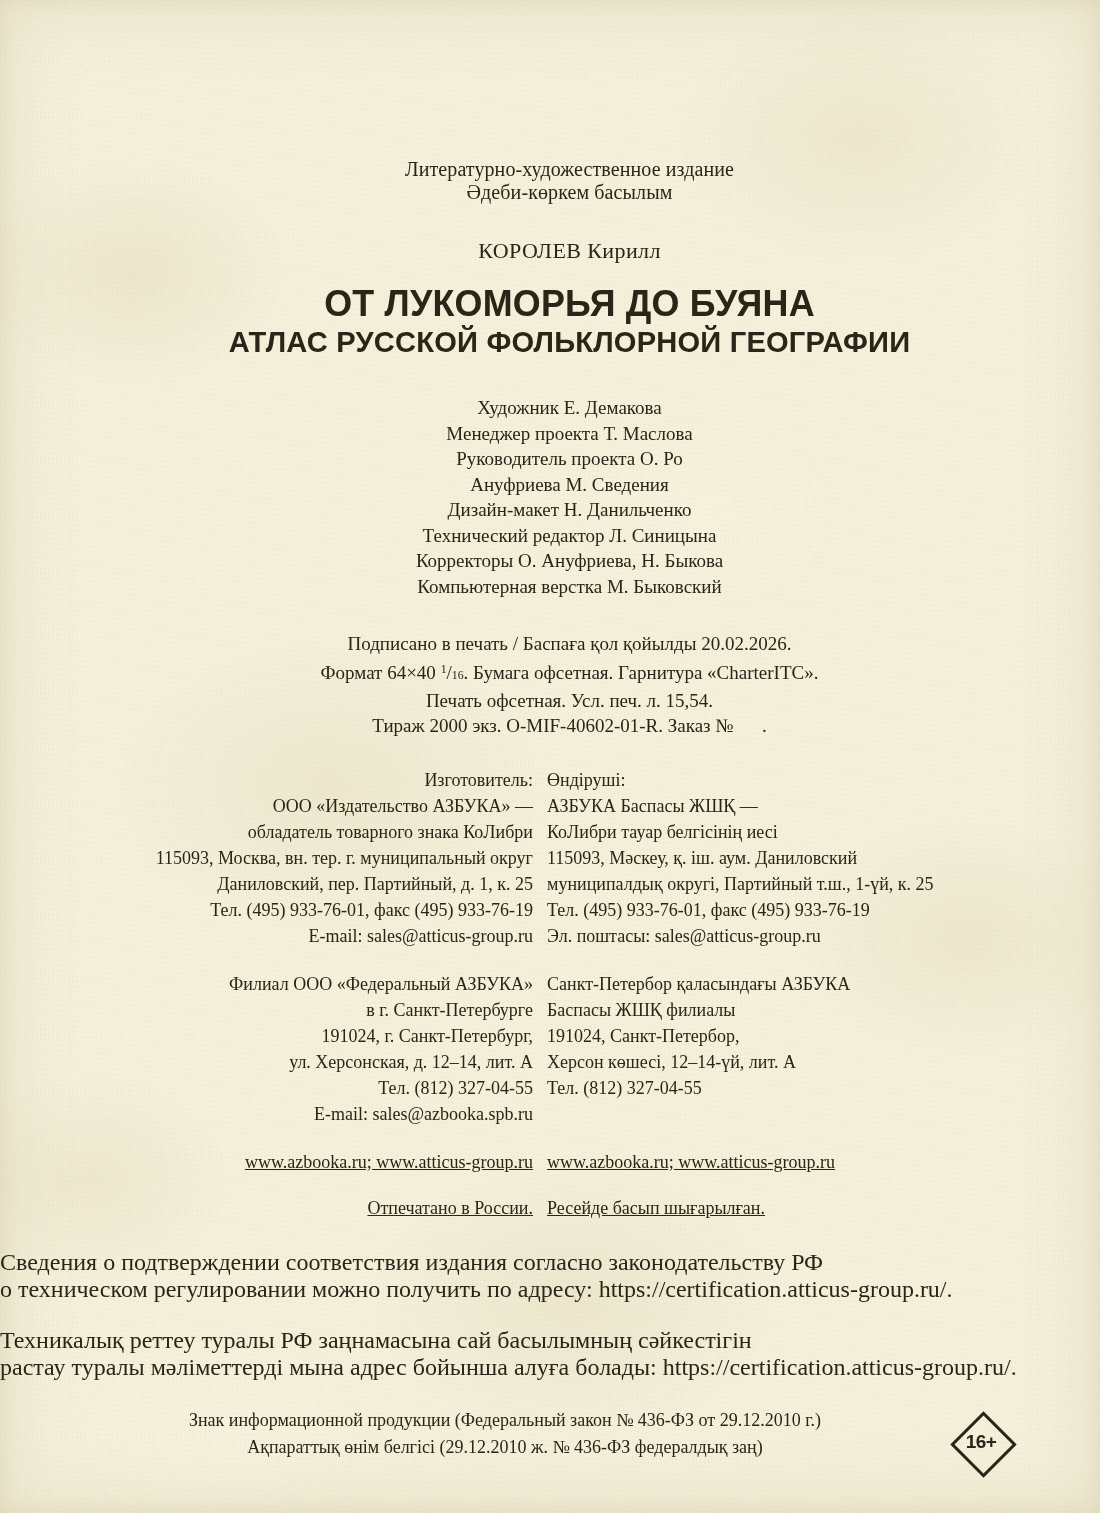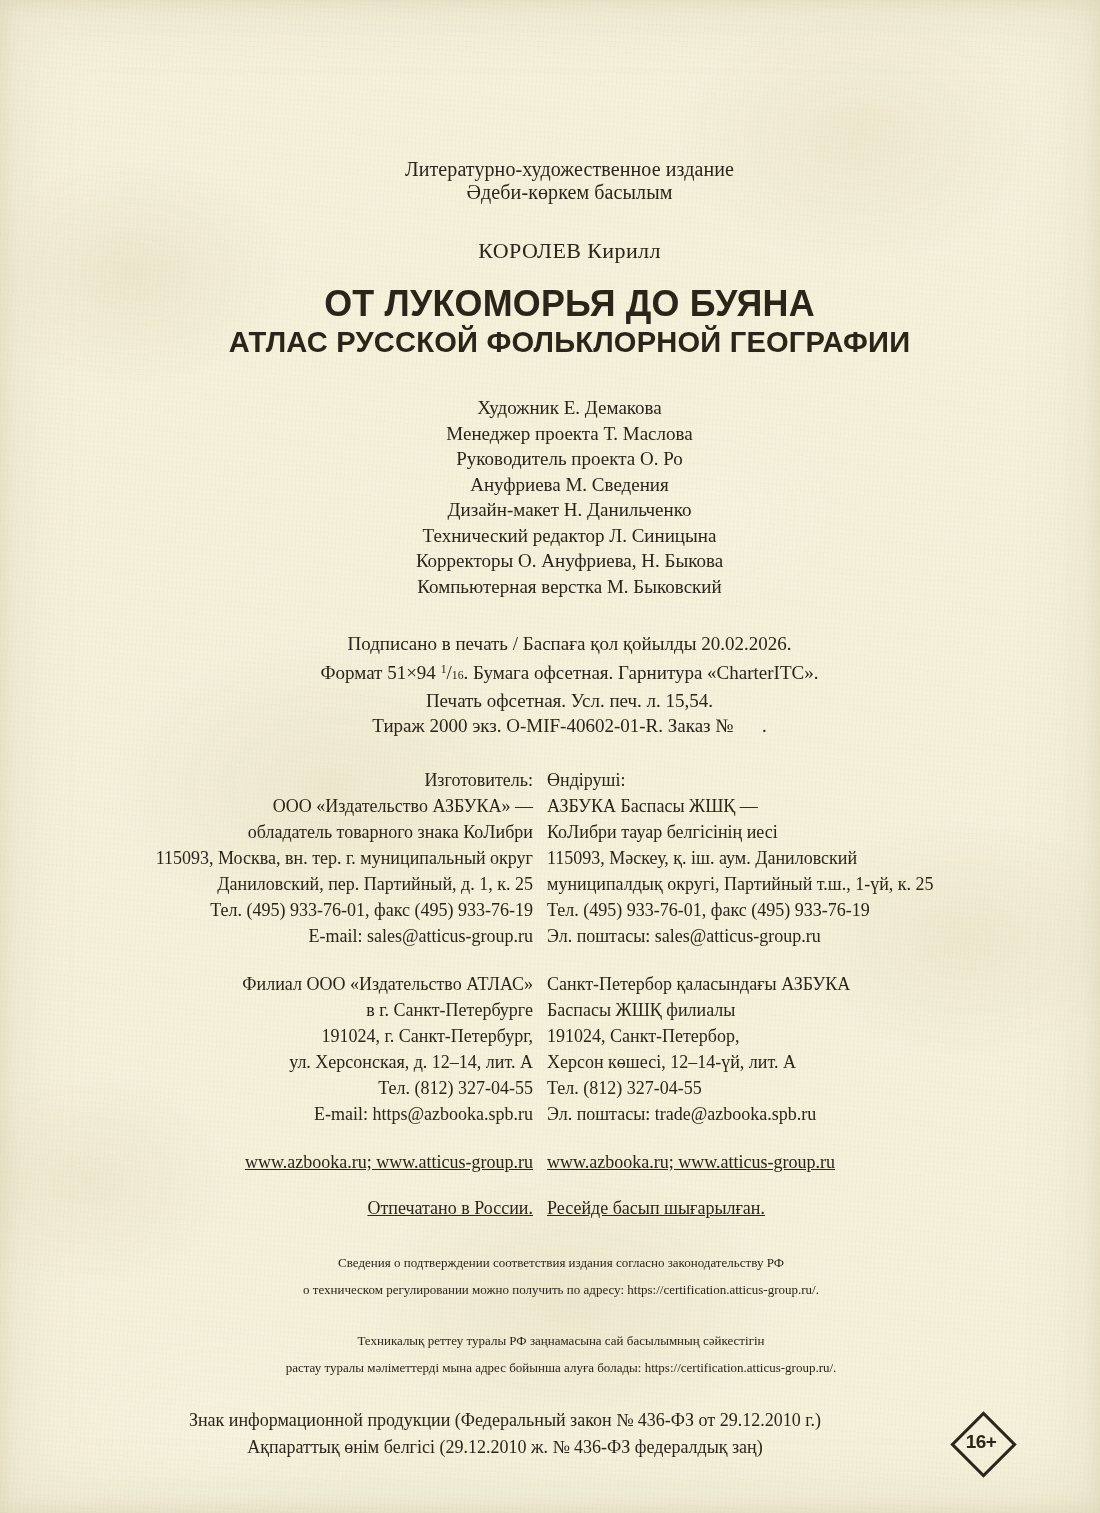--- a/index.html
+++ b/index.html
@@ -130,24 +130,23 @@
     text-decoration: underline;
   }
   .web-row .col-ru, .printed-row .col-ru {
     width: 378px; text-align: right; padding-right: 14px;
   }
   .web-row .col-kk, .printed-row .col-kk {
     width: 398px; text-align: left;
   }
 
   .legal {
-    font-size: 13px;
+    font-size: 24px;
     line-height: 27px;
-    text-align: center;
-    margin-left: 22px;
+    text-align: left;
   }
 
   
   .rating-row {
     position: relative;
     width: 1100px;
   }
   .rating-text {
     font-size: 18px;
     line-height: 27px;
@@ -235,21 +234,21 @@
       <span>О. Ануфриева, Н. Быкова</span>
     </div>
     <div class="credit-line">
       <span class="credit-role">Компьютерная верстка</span>
       <span>М. Быковский</span>
     </div>
   </div>
 
   <div class="block" style="padding-top:32px;">
     <div class="print-line">Подписано в печать / Баспаға қол қойылды 20.02.2026.</div>
-    <div class="print-line"><span>Формат 51×94 </span><sup class="num">1</sup>/<sub class="den">16</sub><span>. Бумага офсетная. Гарнитура «CharterITC».</span></div>
+    <div class="print-line"><span>Формат 64×40 </span><sup class="num">1</sup>/<sub class="den">16</sub><span>. Бумага офсетная. Гарнитура «CharterITC».</span></div>
     <div class="print-line">Печать офсетная. Усл. печ. л. 15,54.</div>
     <div class="print-line"><span>Тираж 2000 экз. O-MIF-40602-01-R. Заказ №</span><span>&nbsp;&nbsp;&nbsp;&nbsp;&nbsp;&nbsp;.</span></div>
   </div>
 
   <div class="imprint" style="margin-top:28px;">
     <div class="col-ru">
       <div class="ln">Изготовитель:</div>
       <div class="ln">ООО «Издательство АЗБУКА» —</div>
       <div class="ln">обладатель товарного знака КоЛибри</div>
       <div class="ln">115093, Москва, вн. тер. г. муниципальный округ</div>
@@ -263,34 +262,33 @@
       <div class="ln">КоЛибри тауар белгісінің иесі</div>
       <div class="ln">115093, Мәскеу, қ. іш. аум. Даниловский</div>
       <div class="ln">муниципалдық округі, Партийный т.ш., 1-үй, к. 25</div>
       <div class="ln">Тел. (495) 933-76-01, факс (495) 933-76-19</div>
       <div class="ln">Эл. поштасы: sales@atticus-group.ru</div>
     </div>
   </div>
 
   <div class="imprint" style="margin-top:22px;">
     <div class="col-ru">
-      <div class="ln">Филиал ООО «Издательство АТЛАС»</div>
+      <div class="ln">Филиал ООО «Федеральный АЗБУКА»</div>
       <div class="ln">в г. Санкт-Петербурге</div>
       <div class="ln">191024, г. Санкт-Петербург,</div>
       <div class="ln">ул. Херсонская, д. 12–14, лит. А</div>
       <div class="ln">Тел. (812) 327-04-55</div>
-      <div class="ln">E-mail: https@azbooka.spb.ru</div>
+      <div class="ln">E-mail: sales@azbooka.spb.ru</div>
     </div>
     <div class="col-kk">
       <div class="ln">Санкт-Петербор қаласындағы АЗБУКА</div>
       <div class="ln">Баспасы ЖШҚ филиалы</div>
       <div class="ln">191024, Санкт-Петербор,</div>
       <div class="ln">Херсон көшесі, 12–14-үй, лит. А</div>
       <div class="ln">Тел. (812) 327-04-55</div>
-      <div class="ln">Эл. поштасы: trade@azbooka.spb.ru</div>
     </div>
   </div>
 
   <div class="web-row" style="margin-top:22px;">
     <div class="col-ru">www.azbooka.ru;  www.atticus-group.ru</div>
     <div class="col-kk">www.azbooka.ru;  www.atticus-group.ru</div>
   </div>
 
   <div class="printed-row" style="margin-top:20px;">
     <div class="col-ru">Отпечатано в России.</div>

